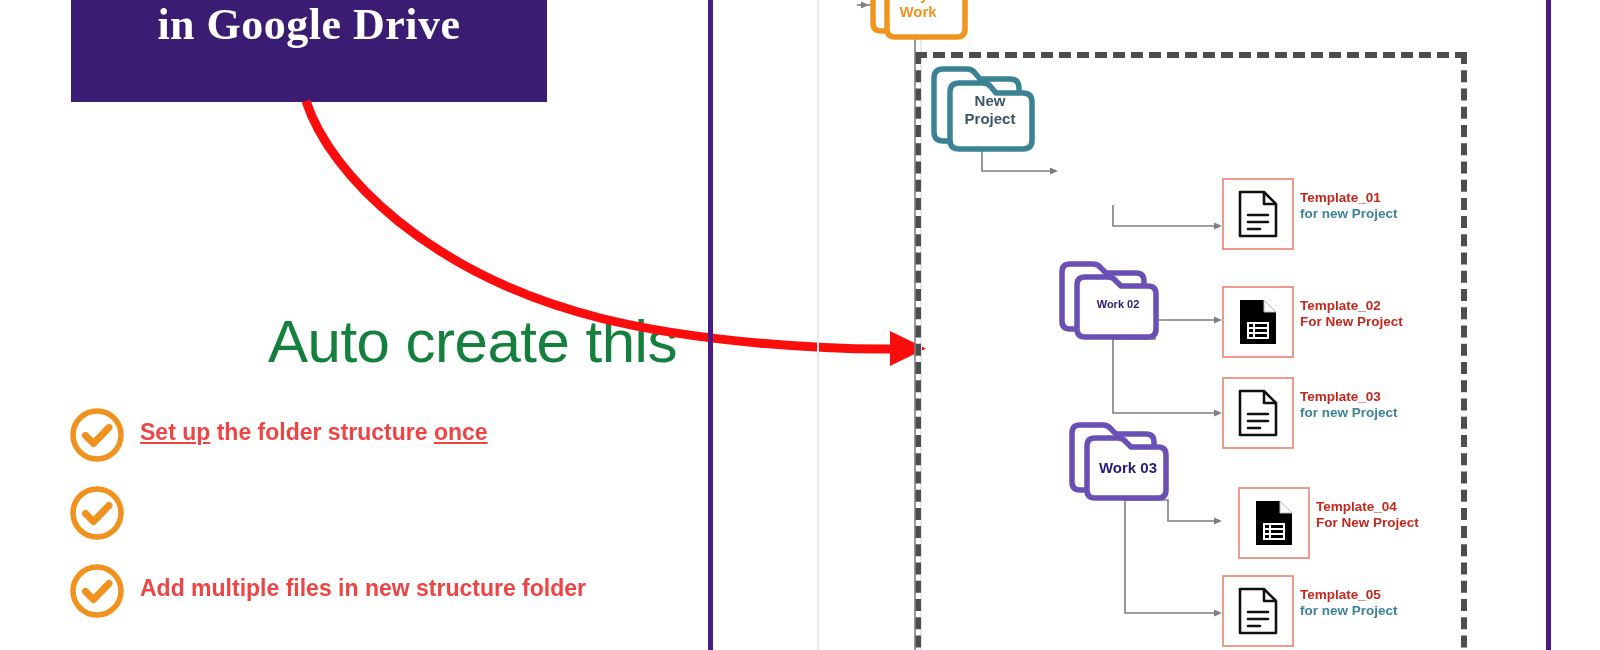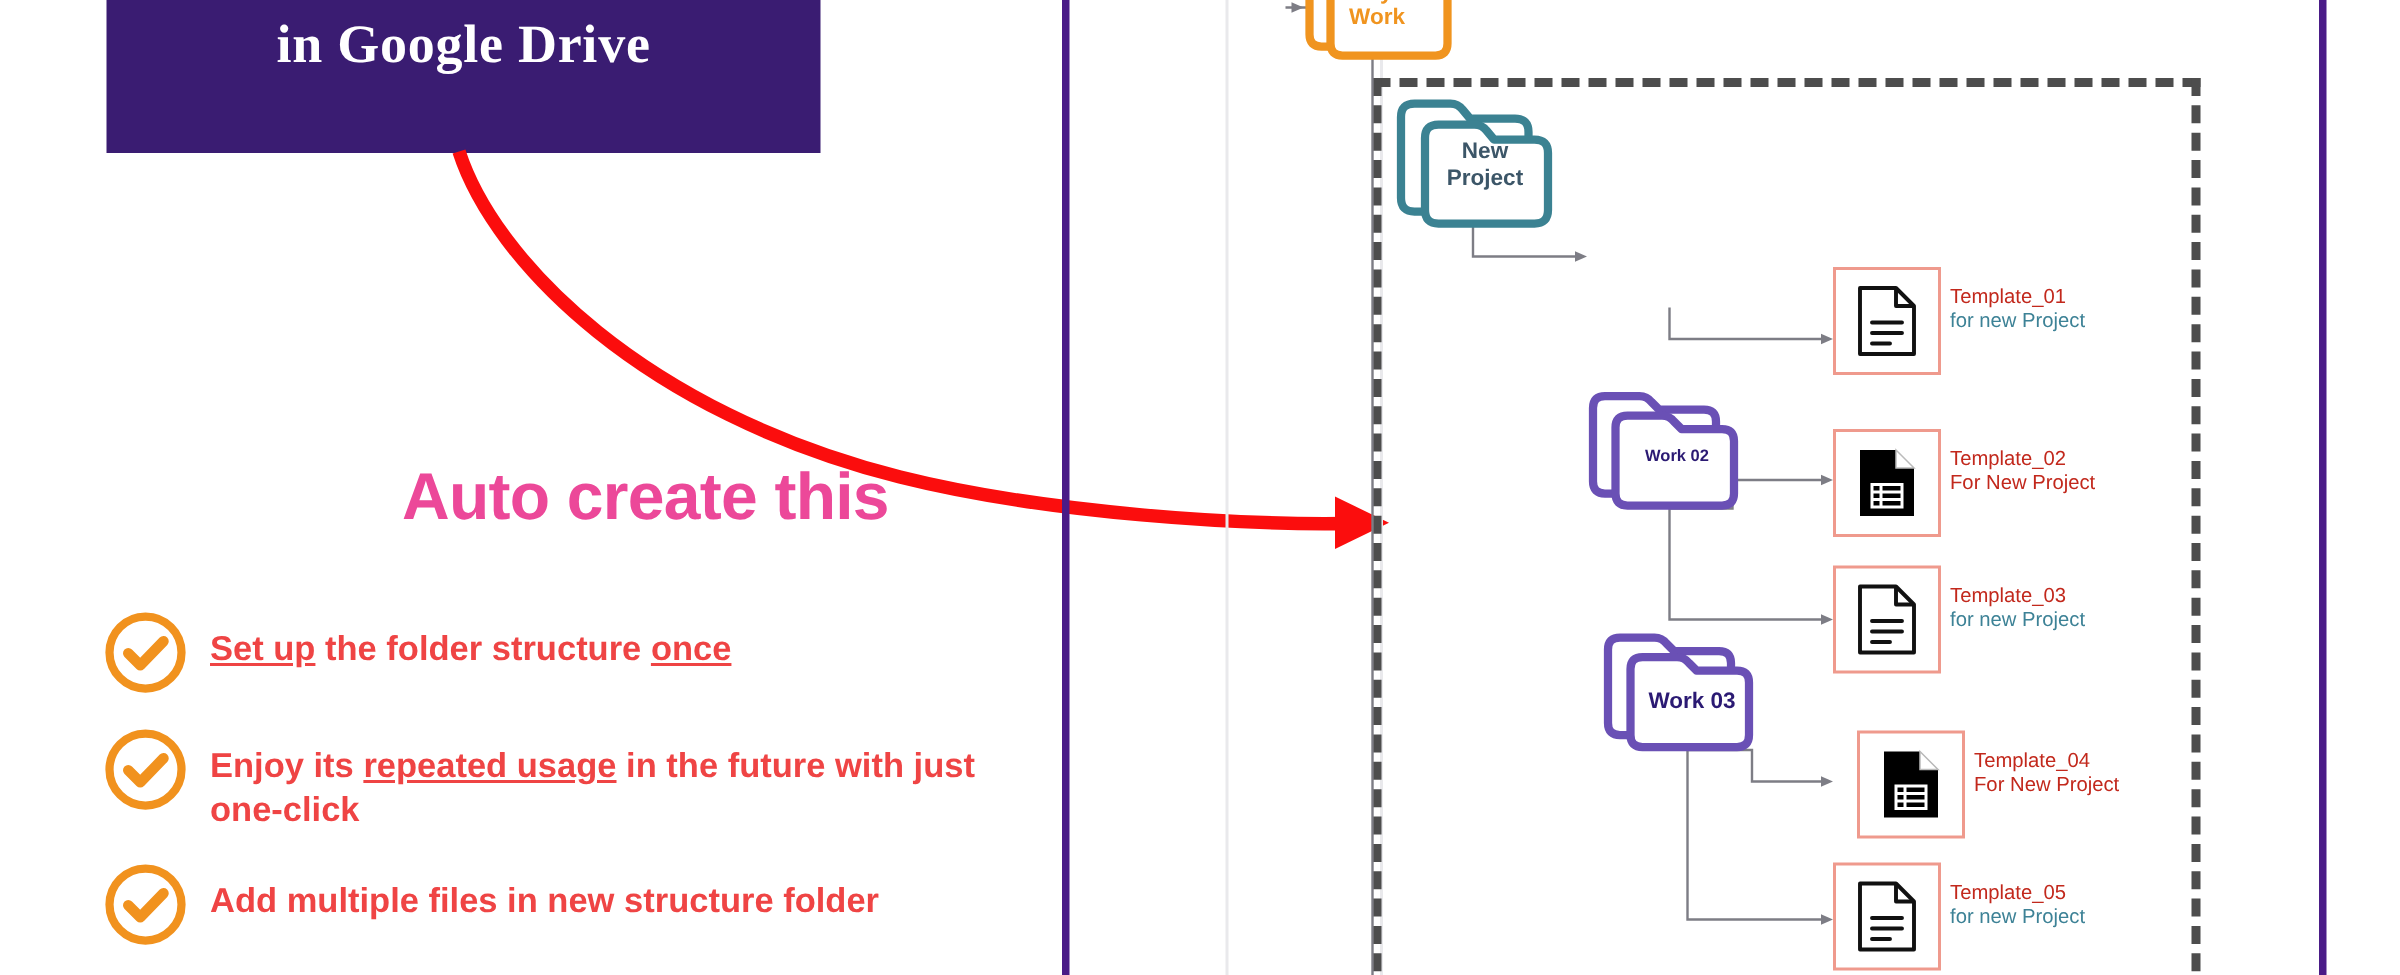--- a/index.html
+++ b/index.html
@@ -14,26 +14,26 @@
 
   
   .banner{
     position:absolute;left:71px;top:-44px;width:476px;height:146px;
     background:#3a1c72;
   }
   .banner-text{
     position:absolute;left:0;right:0;bottom:52px;
     text-align:center;color:#ffffff;
     font-family:"Liberation Serif", serif;
-    font-size:36px;font-weight:700;letter-spacing:.5px;
+    font-size:44px;font-weight:700;letter-spacing:.5px;
     white-space:nowrap;
   }
   .headline{
     position:absolute;left:268px;top:307px;
-    font-size:44px;font-weight:700;color:#ec4899;
+    font-size:60px;font-weight:400;color:#15803d;
     letter-spacing:-.5px;white-space:nowrap;
   }
 
   .checklist{position:absolute;left:68px;top:406px;width:620px;}
   .check-row{display:flex;align-items:flex-start;margin-bottom:20px;}
   .check-icon{flex:0 0 auto;width:58px;height:58px;margin-right:14px;}
   .check-text{
     padding-top:12px;
     font-size:23px;font-weight:700;line-height:1.25;
     color:#ef4444;white-space:pre-wrap;
@@ -58,21 +58,21 @@
   }
 
   .tmpl{position:absolute;}
   .tmpl-box{
     position:absolute;left:0;top:0;width:68px;height:68px;
     border:2px solid #ef9a8d;background:#ffffff;
     display:flex;align-items:center;justify-content:center;
   }
   .tmpl-text{
     position:absolute;left:78px;top:12px;
-    font-size:13.5px;font-weight:400;line-height:1.18;white-space:nowrap;
+    font-size:13.5px;font-weight:700;line-height:1.18;white-space:nowrap;
   }
   .t-red{color:#c2281c;display:block;}
   .t-teal{color:#3d8296;display:block;}
   .t-red2{color:#c2281c;display:block;}
 
   svg{display:block;overflow:visible;}
 </style>
 </head>
 <body>
 
@@ -96,21 +96,20 @@
       <span class="check-text"><u>Set up</u><span> the folder structure </span><u>once</u></span>
     </div>
 
     <div class="check-row">
       <span class="check-icon">
         <svg width="58" height="58" viewBox="0 0 58 58">
           <circle cx="29" cy="29" r="24" fill="none" stroke="#f1921e" stroke-width="5.5"></circle>
           <path d="M17.5 29.5 L25.5 37.5 L41 21.5" fill="none" stroke="#f1921e" stroke-width="7" stroke-linecap="round" stroke-linejoin="round"></path>
         </svg>
       </span>
-      <span class="check-text"><span>Enjoy its </span><u>repeated usage</u><span> in the future with just one-click</span></span>
     </div>
 
     <div class="check-row">
       <span class="check-icon">
         <svg width="58" height="58" viewBox="0 0 58 58">
           <circle cx="29" cy="29" r="24" fill="none" stroke="#f1921e" stroke-width="5.5"></circle>
           <path d="M17.5 29.5 L25.5 37.5 L41 21.5" fill="none" stroke="#f1921e" stroke-width="7" stroke-linecap="round" stroke-linejoin="round"></path>
         </svg>
       </span>
       <span class="check-text"><span>Add multiple files in new structure folder</span></span>

